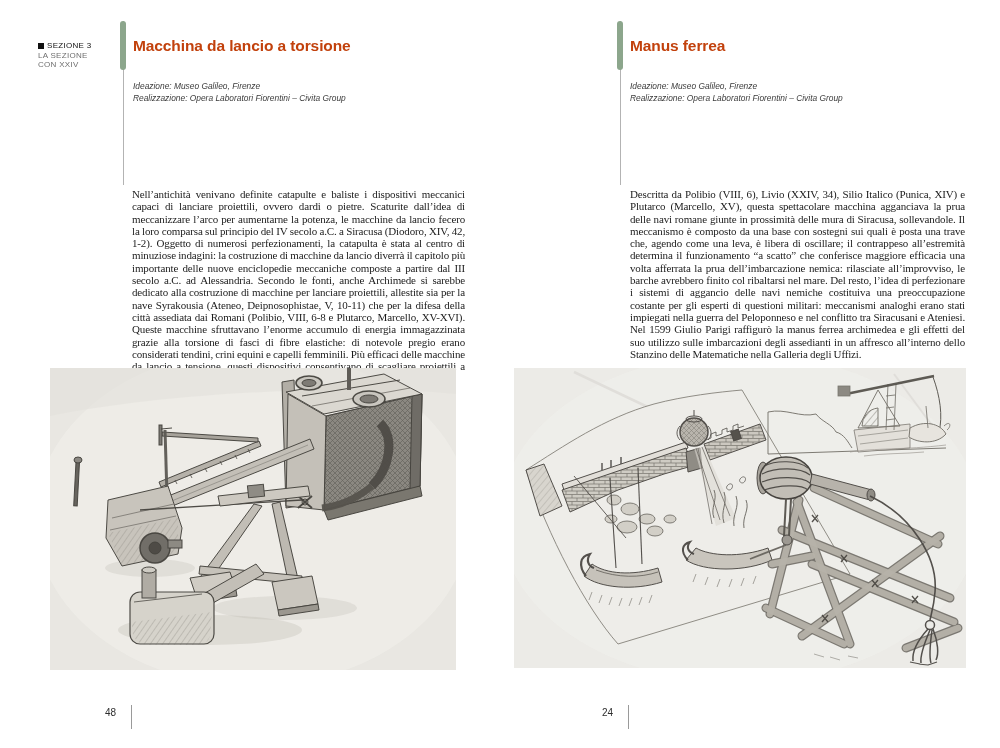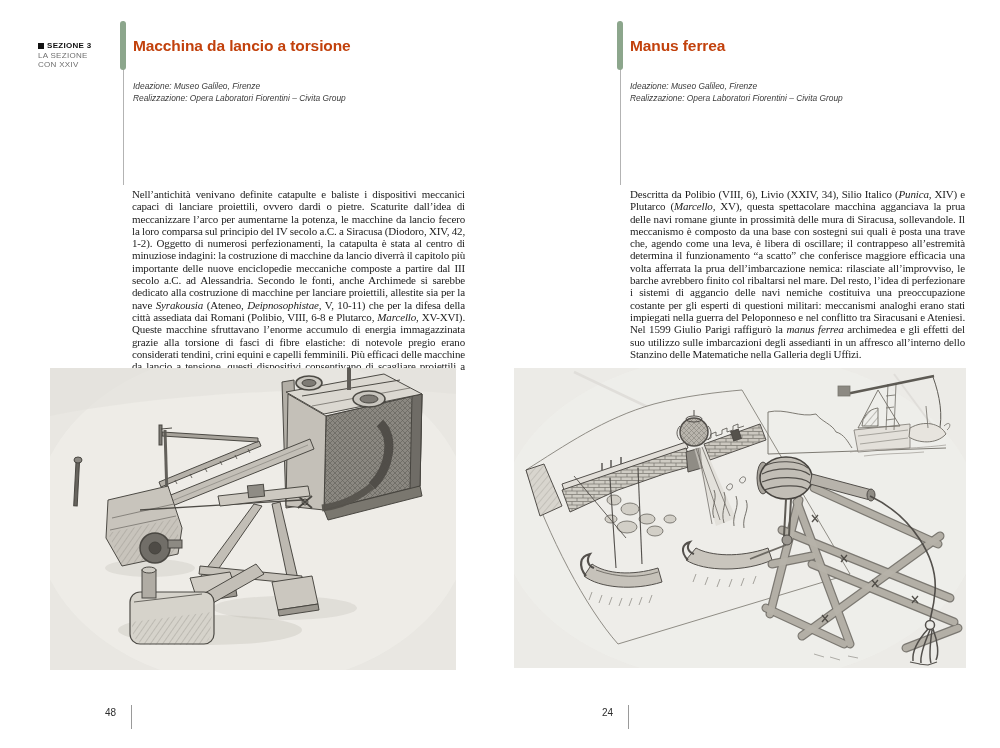--- a/index.html
+++ b/index.html
@@ -5,33 +5,33 @@
   html,body{margin:0;padding:0;}
   body{
     width:1000px;height:748px;position:relative;overflow:hidden;
     background:#ffffff;
     font-family:"Liberation Sans",sans-serif;
     -webkit-font-smoothing:antialiased;
   }
   .abs{position:absolute;}
   
   .section-label{left:38px;top:41px;font-size:8px;line-height:9.5px;letter-spacing:.3px;color:#6f6f6f;}
-  .section-label .l1{color:#121212;font-weight:bold;display:flex;align-items:center;gap:3px;}
+  .section-label .l1{color:#121212;font-weight:normal;display:flex;align-items:center;gap:3px;}
   .sq{display:inline-block;width:6px;height:6px;background:#111;}
   .accent-bar{width:6px;height:49px;top:21px;border-radius:3px;background:var(--accent,#8ca68c);}
   .header-rule{width:1px;top:21px;height:164px;background:#b3b3b3;}
   .page-title{top:37px;font-size:15.5px;font-weight:bold;color:#c2410c;letter-spacing:-.1px;white-space:nowrap;}
   .credits{top:80px;font-size:8.4px;line-height:12px;color:#3b3b3b;font-style:italic;}
   
   .body-text{
     top:188px;font-family:"Liberation Serif","DejaVu Serif",serif;
     font-size:11px;line-height:12.3px;text-align:justify;color:#1c1c1c;
     letter-spacing:-.15px;word-spacing:-.3px;
   }
-  .body-text .it{font-style:italic;margin-top:13px;}
+  .body-text .it{margin-top:13px;}
   
   .figure{top:368px;}
   
   .footer-num{top:707px;font-size:10px;color:#2e2e2e;width:20px;}
   .footer-rule{top:705px;width:1px;height:24px;background:#9a9a9a;}
   .footer-text{top:749px;font-size:10px;color:#222;letter-spacing:.1px;}
 </style>
 </head>
 <body>
 

